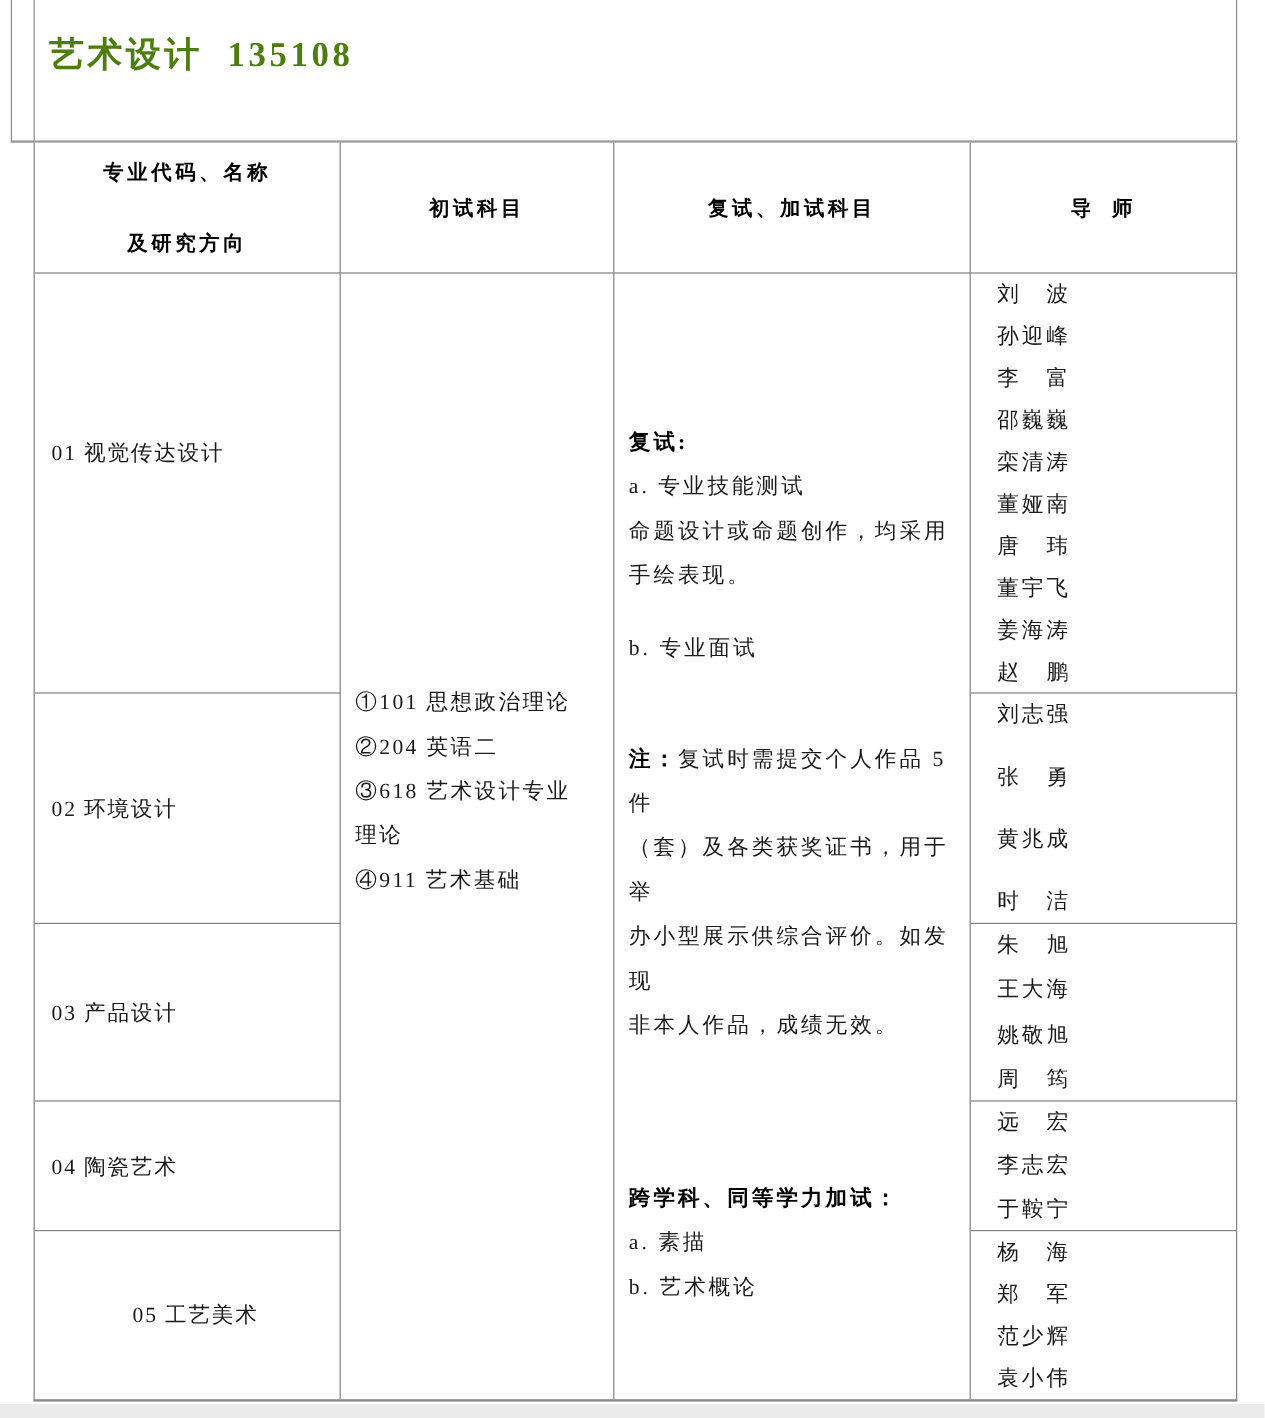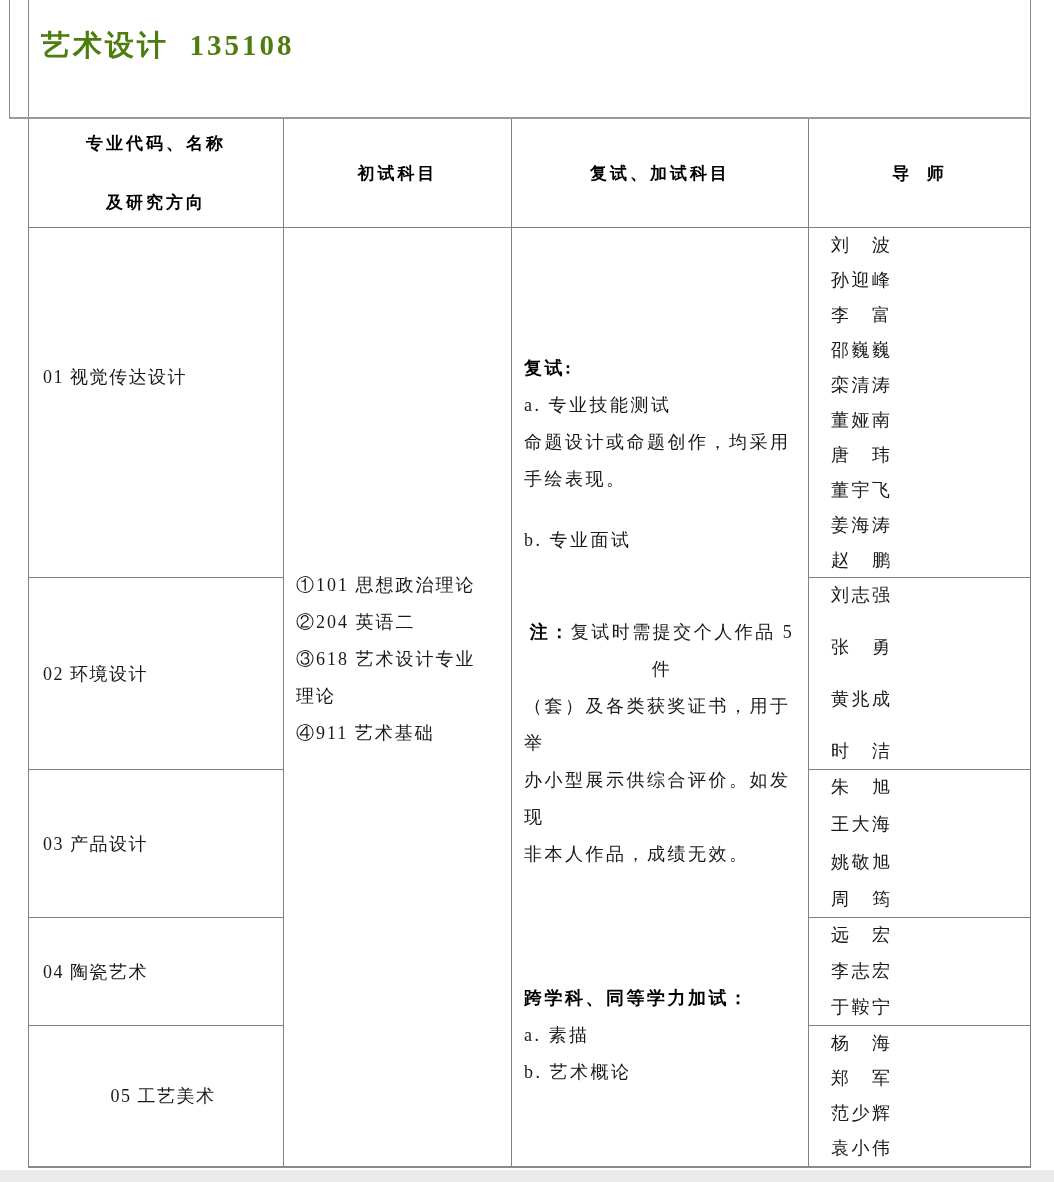--- a/index.html
+++ b/index.html
@@ -89,21 +89,21 @@
         <div>③618 艺术设计专业</div>
         <div>理论</div>
         <div>④911 艺术基础</div>
       </div>
     <div class="cell retest-cell br">
         <div><span class="bold">复试:</span></div>
         <div><span>a. 专业技能测试</span></div>
         <div><span>命题设计或命题创作，均采用</span></div>
         <div><span>手绘表现。</span></div>
         <div style="margin-top: 24px;"><span>b. 专业面试</span></div>
-        <div style="margin-top: 55px; text-align: center;"><span class="bold">注：</span><span>复试时需提交个人作品 5 件</span></div>
+        <div style="margin-top: 55px;"><span class="bold">注：</span><span>复试时需提交个人作品 5 件</span></div>
         <div><span>（套）及各类获奖证书，用于举</span></div>
         <div><span>办小型展示供综合评价。如发现</span></div>
         <div><span>非本人作品，成绩无效。</span></div>
         <div style="margin-top: 107px;"><span class="bold">跨学科、同等学力加试：</span></div>
         <div><span>a. 素描</span></div>
         <div><span>b. 艺术概论</span></div>
       </div>
   <div class="cell major-cell br bb first" style="grid-row: 2;">
         <span>01 视觉传达设计</span>
       </div>

